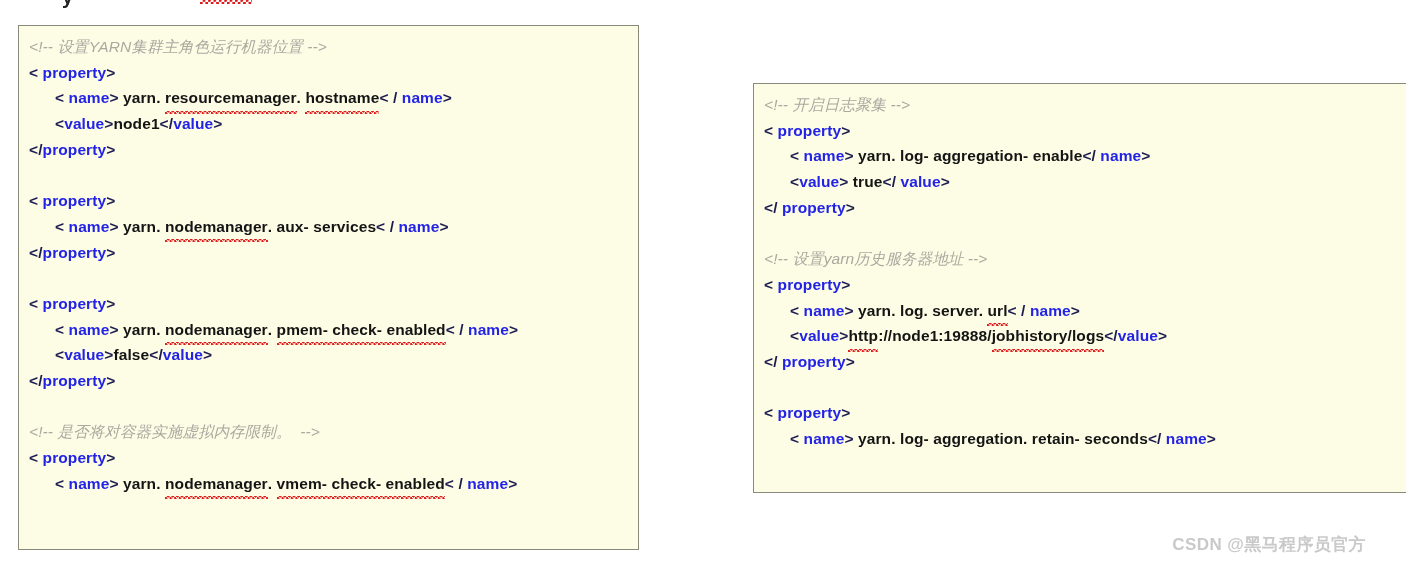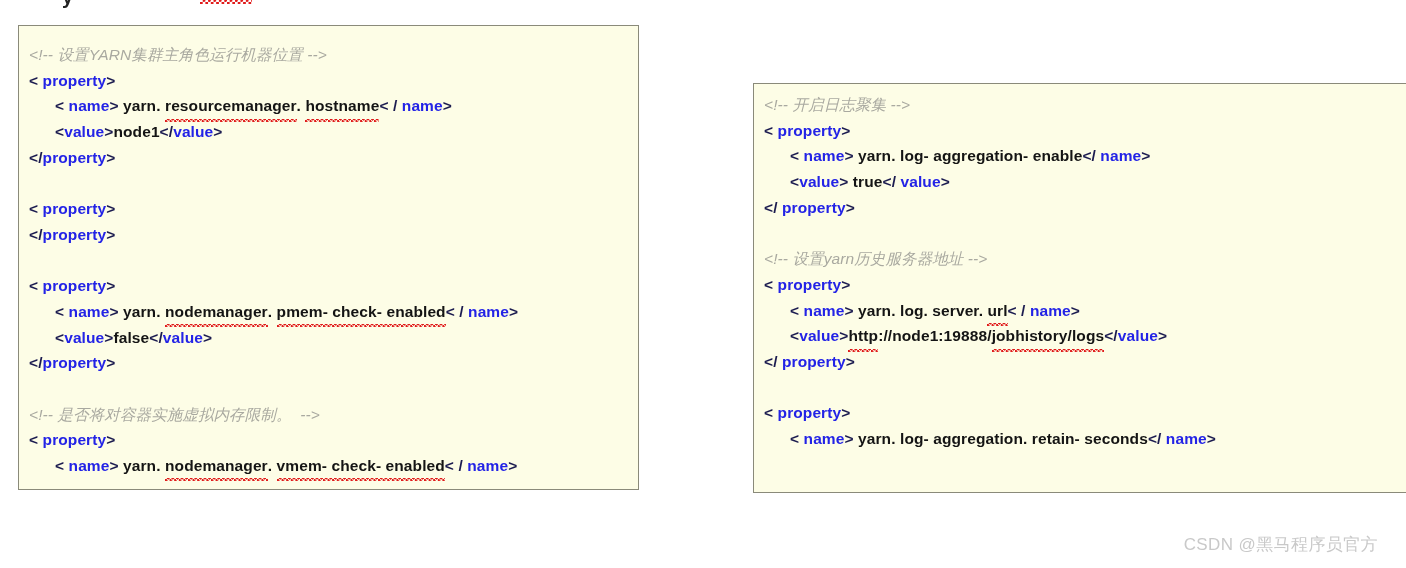--- a/index.html
+++ b/index.html
@@ -46,22 +46,22 @@
     position: absolute;
     background: #fdfde6;
     border: 1px solid #8a8a7a;
     box-sizing: border-box;
     overflow: hidden;
   }
   #left-box {
     left: 18px;
     top: 25px;
     width: 621px;
-    height: 465px;
-    padding: 16px 10px 8px 10px;
+    height: 525px;
+    padding: 8px 10px 8px 10px;
   }
   #right-box {
     left: 753px;
     top: 83px;
     width: 685px;
     height: 410px;
     padding: 8px 24px 8px 10px;
   }
 
   .code-line {
@@ -104,45 +104,47 @@
       radial-gradient(circle at 1.1px 2.6px, #e01b1b 1.15px, transparent 1.35px),
       radial-gradient(circle at 3.4px 0.5px, #e01b1b 1.15px, transparent 1.35px);
     background-size: 4.6px 3.4px;
     background-repeat: repeat-x;
     pointer-events: none;
   }
 
   
   #watermark {
     position: absolute;
-    right: 28px;
+    right: 40px;
     bottom: 12px;
     font-size: 17px;
     color: #c9c9c9;
     font-family: "Liberation Sans", sans-serif;
     letter-spacing: 0.4px;
     white-space: nowrap;
+    font-weight: bold;
   }
 </style>
 </head>
 <body>
 
 <div class="top-remnant">
   <span class="glyph-bit">y</span>
   <span class="squiggle-bit"></span>
 </div>
 
 <div class="code-box" id="left-box">
     <div class="code-line ind0"><span class="tok-comment">&lt;!-- 设置YARN集群主角色运行机器位置 --&gt;</span></div>
     <div class="code-line ind0"><span class="tok-bracket">&lt; </span><span class="tok-tag">property</span><span class="tok-bracket">&gt;</span></div>
     <div class="code-line ind1"><span class="tok-bracket">&lt; </span><span class="tok-tag">name</span><span class="tok-bracket">&gt; </span><span class="tok-text">yarn. </span><span class="tok-text sq">resourcemanager</span><span class="tok-text">. </span><span class="tok-text sq">hostname</span><span class="tok-bracket">&lt; / </span><span class="tok-tag">name</span><span class="tok-bracket">&gt;</span></div>
     <div class="code-line ind1"><span class="tok-bracket">&lt;</span><span class="tok-tag">value</span><span class="tok-bracket">&gt;</span><span class="tok-text">node1</span><span class="tok-bracket">&lt;/</span><span class="tok-tag">value</span><span class="tok-bracket">&gt;</span></div>
     <div class="code-line ind0"><span class="tok-bracket">&lt;/</span><span class="tok-tag">property</span><span class="tok-bracket">&gt;</span></div>
     <div class="code-line ind0 blank"></div>
     <div class="code-line ind0"><span class="tok-bracket">&lt; </span><span class="tok-tag">property</span><span class="tok-bracket">&gt;</span></div>
+    <div class="code-line ind1"><span class="tok-bracket">&lt; </span><span class="tok-tag">name</span><span class="tok-bracket">&gt; </span><span class="tok-text">yarn. </span><span class="tok-text sq">nodemanager</span><span class="tok-text">. aux- services</span><span class="tok-bracket">&lt; / </span><span class="tok-tag">name</span><span class="tok-bracket">&gt;</span></div>
     <div class="code-line ind0"><span class="tok-bracket">&lt;/</span><span class="tok-tag">property</span><span class="tok-bracket">&gt;</span></div>
     <div class="code-line ind0 blank"></div>
     <div class="code-line ind0"><span class="tok-bracket">&lt; </span><span class="tok-tag">property</span><span class="tok-bracket">&gt;</span></div>
     <div class="code-line ind1"><span class="tok-bracket">&lt; </span><span class="tok-tag">name</span><span class="tok-bracket">&gt; </span><span class="tok-text">yarn. </span><span class="tok-text sq">nodemanager</span><span class="tok-text">. </span><span class="tok-text sq">pmem- check- enabled</span><span class="tok-bracket">&lt; / </span><span class="tok-tag">name</span><span class="tok-bracket">&gt;</span></div>
     <div class="code-line ind1"><span class="tok-bracket">&lt;</span><span class="tok-tag">value</span><span class="tok-bracket">&gt;</span><span class="tok-text">false</span><span class="tok-bracket">&lt;/</span><span class="tok-tag">value</span><span class="tok-bracket">&gt;</span></div>
     <div class="code-line ind0"><span class="tok-bracket">&lt;/</span><span class="tok-tag">property</span><span class="tok-bracket">&gt;</span></div>
     <div class="code-line ind0 blank"></div>
     <div class="code-line ind0"><span class="tok-comment">&lt;!-- 是否将对容器实施虚拟内存限制。  --&gt;</span></div>
     <div class="code-line ind0"><span class="tok-bracket">&lt; </span><span class="tok-tag">property</span><span class="tok-bracket">&gt;</span></div>
     <div class="code-line ind1"><span class="tok-bracket">&lt; </span><span class="tok-tag">name</span><span class="tok-bracket">&gt; </span><span class="tok-text">yarn. </span><span class="tok-text sq">nodemanager</span><span class="tok-text">. </span><span class="tok-text sq">vmem- check- enabled</span><span class="tok-bracket">&lt; / </span><span class="tok-tag">name</span><span class="tok-bracket">&gt;</span></div>

